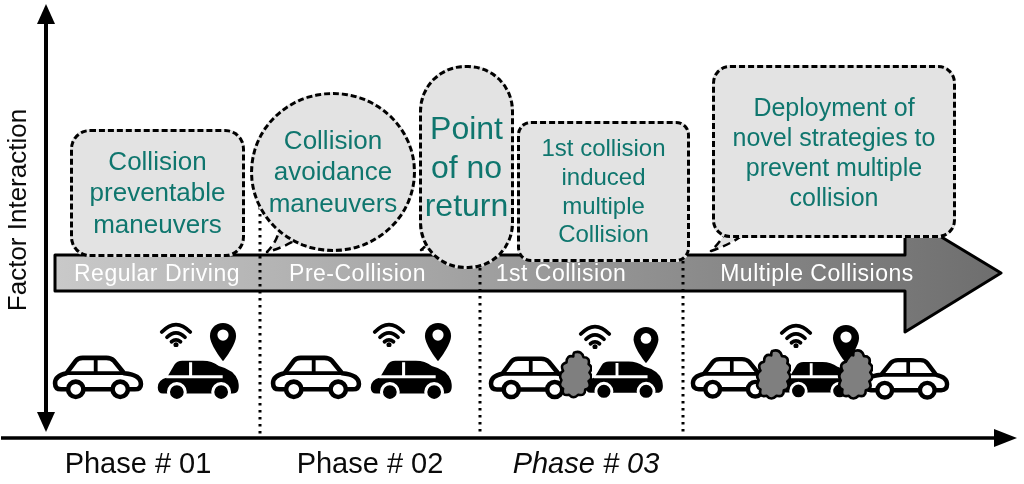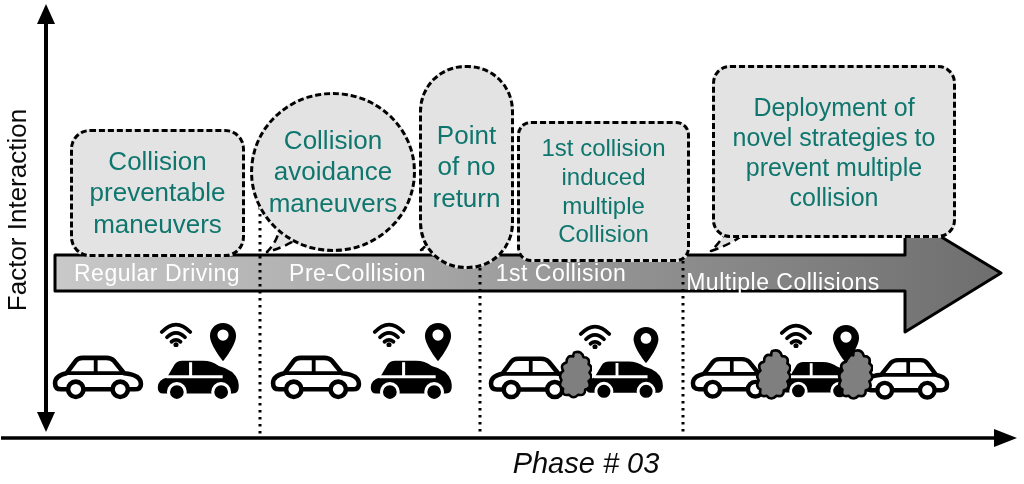--- a/index.html
+++ b/index.html
@@ -10,31 +10,31 @@
   #art{position:absolute;left:0;top:0;width:1024px;height:484px;}
   .bubble{
     position:absolute;background:#e3e3e3;border:3.5px dashed #000;
     display:flex;align-items:center;justify-content:center;text-align:center;
     white-space:pre-line;font-size:26px;line-height:1.2;color:#0f766e;
     box-sizing:border-box;
     margin-top:44px;
   }
   #bubble-1{left:70px;top:85px;width:175px;height:128px;border-radius:20px;}
   #bubble-2{left:250px;top:48px;width:166px;height:160px;border-radius:50%;}
-  #bubble-3{left:419px;top:21px;width:95px;height:204px;border-radius:46px;font-size:26px;}
+  #bubble-3{left:419px;top:21px;width:95px;height:204px;border-radius:46px;font-size:32px;}
   #bubble-4{left:517px;top:77px;width:173px;height:141px;border-radius:14px;font-size:24px;}
   #bubble-5{left:712px;top:21px;width:244px;height:173px;border-radius:18px;font-size:25px;}
   .seg-label{
     position:absolute;top:259px;height:29px;line-height:29px;text-align:center;
     font-size:23px;letter-spacing:.5px;color:#fff;
   }
   #seg-1{left:57px;width:200px;}
   #seg-2{left:250px;width:215px;}
   #seg-3{left:482px;width:158px;}
-  #seg-4{left:683px;width:200px;margin-top:9px;}
+  #seg-4{left:717px;width:200px;}
   .phase-label{
     position:absolute;top:446px;height:34px;line-height:34px;text-align:center;
     font-size:29px;color:#0a0a0a;
   }
   #phase-1{left:38px;width:200px;}
   #phase-2{left:270px;width:200px;}
   #phase-3{left:486px;width:200px;font-style:italic;}
   #phase-4{left:749px;width:200px;}
   .y-label{
     position:absolute;left:2px;top:335px;width:250px;text-align:center;
@@ -164,15 +164,17 @@
   <div class="bubble" id="bubble-5">Deployment of
 novel strategies to
 prevent multiple
 collision</div>
 
   <div class="seg-label" id="seg-1">Regular Driving</div>
   <div class="seg-label" id="seg-2">Pre-Collision</div>
   <div class="seg-label" id="seg-3">1st Collision</div>
   <div class="seg-label" id="seg-4">Multiple Collisions</div>
 
+  <div class="phase-label" id="phase-1">Phase # 01</div>
+  <div class="phase-label" id="phase-2">Phase # 02</div>
   <div class="phase-label" id="phase-3">Phase # 03</div>
 
 </div>
 
 </body></html>

